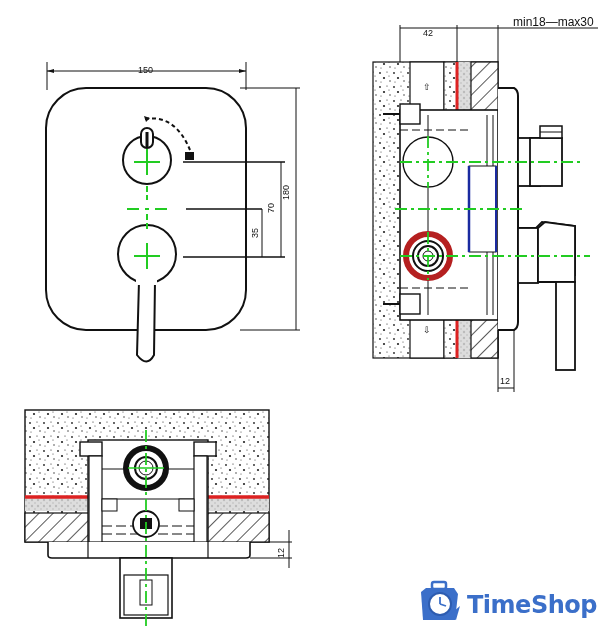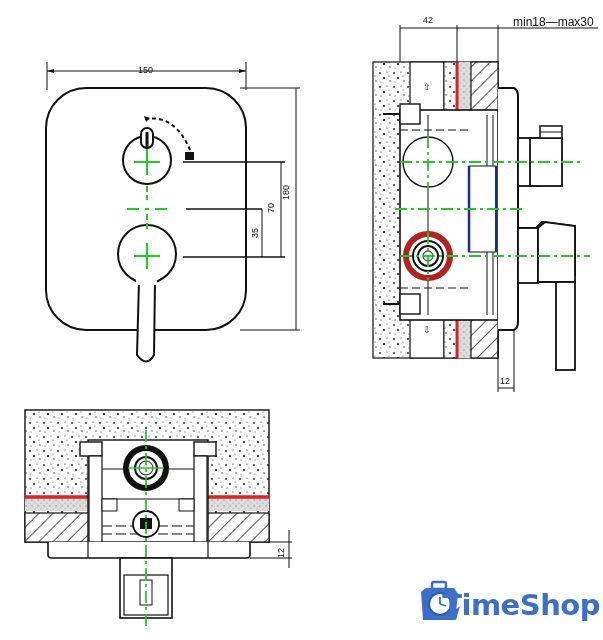--- a/index.html
+++ b/index.html
@@ -1,21 +1,21 @@
 <!DOCTYPE html>
 <html><head>
 <meta charset="utf-8">
 <style>
   html,body{margin:0;padding:0;background:#fff;}
   body{width:603px;height:640px;position:relative;overflow:hidden;font-family:"Liberation Sans",sans-serif;}
   svg{position:absolute;left:0;top:0;}
   .dim{font-family:"Liberation Sans",sans-serif;font-size:9px;fill:#111;}
   .lbl{position:absolute;font-family:"Liberation Sans",sans-serif;font-size:9px;color:#111;white-space:nowrap;}
   .logo{position:absolute;left:415px;top:580px;width:185px;height:50px;display:flex;align-items:center;}
-  .logo-text{font-family:"DejaVu Sans",sans-serif;font-weight:bold;font-size:29px;color:#3b6fc9;margin-left:6px;letter-spacing:-0.5px;}
+  .logo-text{font-family:"DejaVu Sans",sans-serif;font-weight:bold;font-size:24px;color:#3b6fc9;margin-left:6px;letter-spacing:-0.5px;}
 </style>
 </head>
 <body>
 
 <svg width="603" height="640" viewBox="0 0 603 640">
   <defs>
     <pattern id="concrete" width="14" height="14" patternUnits="userSpaceOnUse">
       <rect width="14" height="14" fill="#fff"></rect>
       <circle cx="2" cy="3" r="0.9" fill="#222"></circle>
       <circle cx="9" cy="2" r="0.6" fill="#222"></circle>
@@ -195,21 +195,21 @@
     <line x1="440" y1="604" x2="446" y2="606" stroke="#3b6fc9" stroke-width="1.8"></line>
     <polygon points="448,616 460,606 456,620" fill="#3b6fc9"></polygon>
   </g>
 </svg>
 
 <span class="lbl" style="left:138px;top:65px;">150</span>
 <span class="lbl" style="left:281px;top:200px;transform:rotate(-90deg);transform-origin:left top;">180</span>
 <span class="lbl" style="left:266px;top:213px;transform:rotate(-90deg);transform-origin:left top;">70</span>
 <span class="lbl" style="left:250px;top:238px;transform:rotate(-90deg);transform-origin:left top;">35</span>
 
-<span class="lbl" style="left:423px;top:15px;">42</span>
+<span class="lbl" style="left:423px;top:28px;">42</span>
 <span class="lbl" style="left:506px;top:15px;font-size:12px;padding-left:7px;">min18—max30</span>
 <span class="lbl" style="left:500px;top:376px;">12</span>
 
 <span class="lbl" style="left:276px;top:558px;transform:rotate(-90deg);transform-origin:left top;">12</span>
 
 <div class="logo">
   <span style="width:46px;"></span>
   <span class="logo-text">TimeShop</span>
 </div>
 

